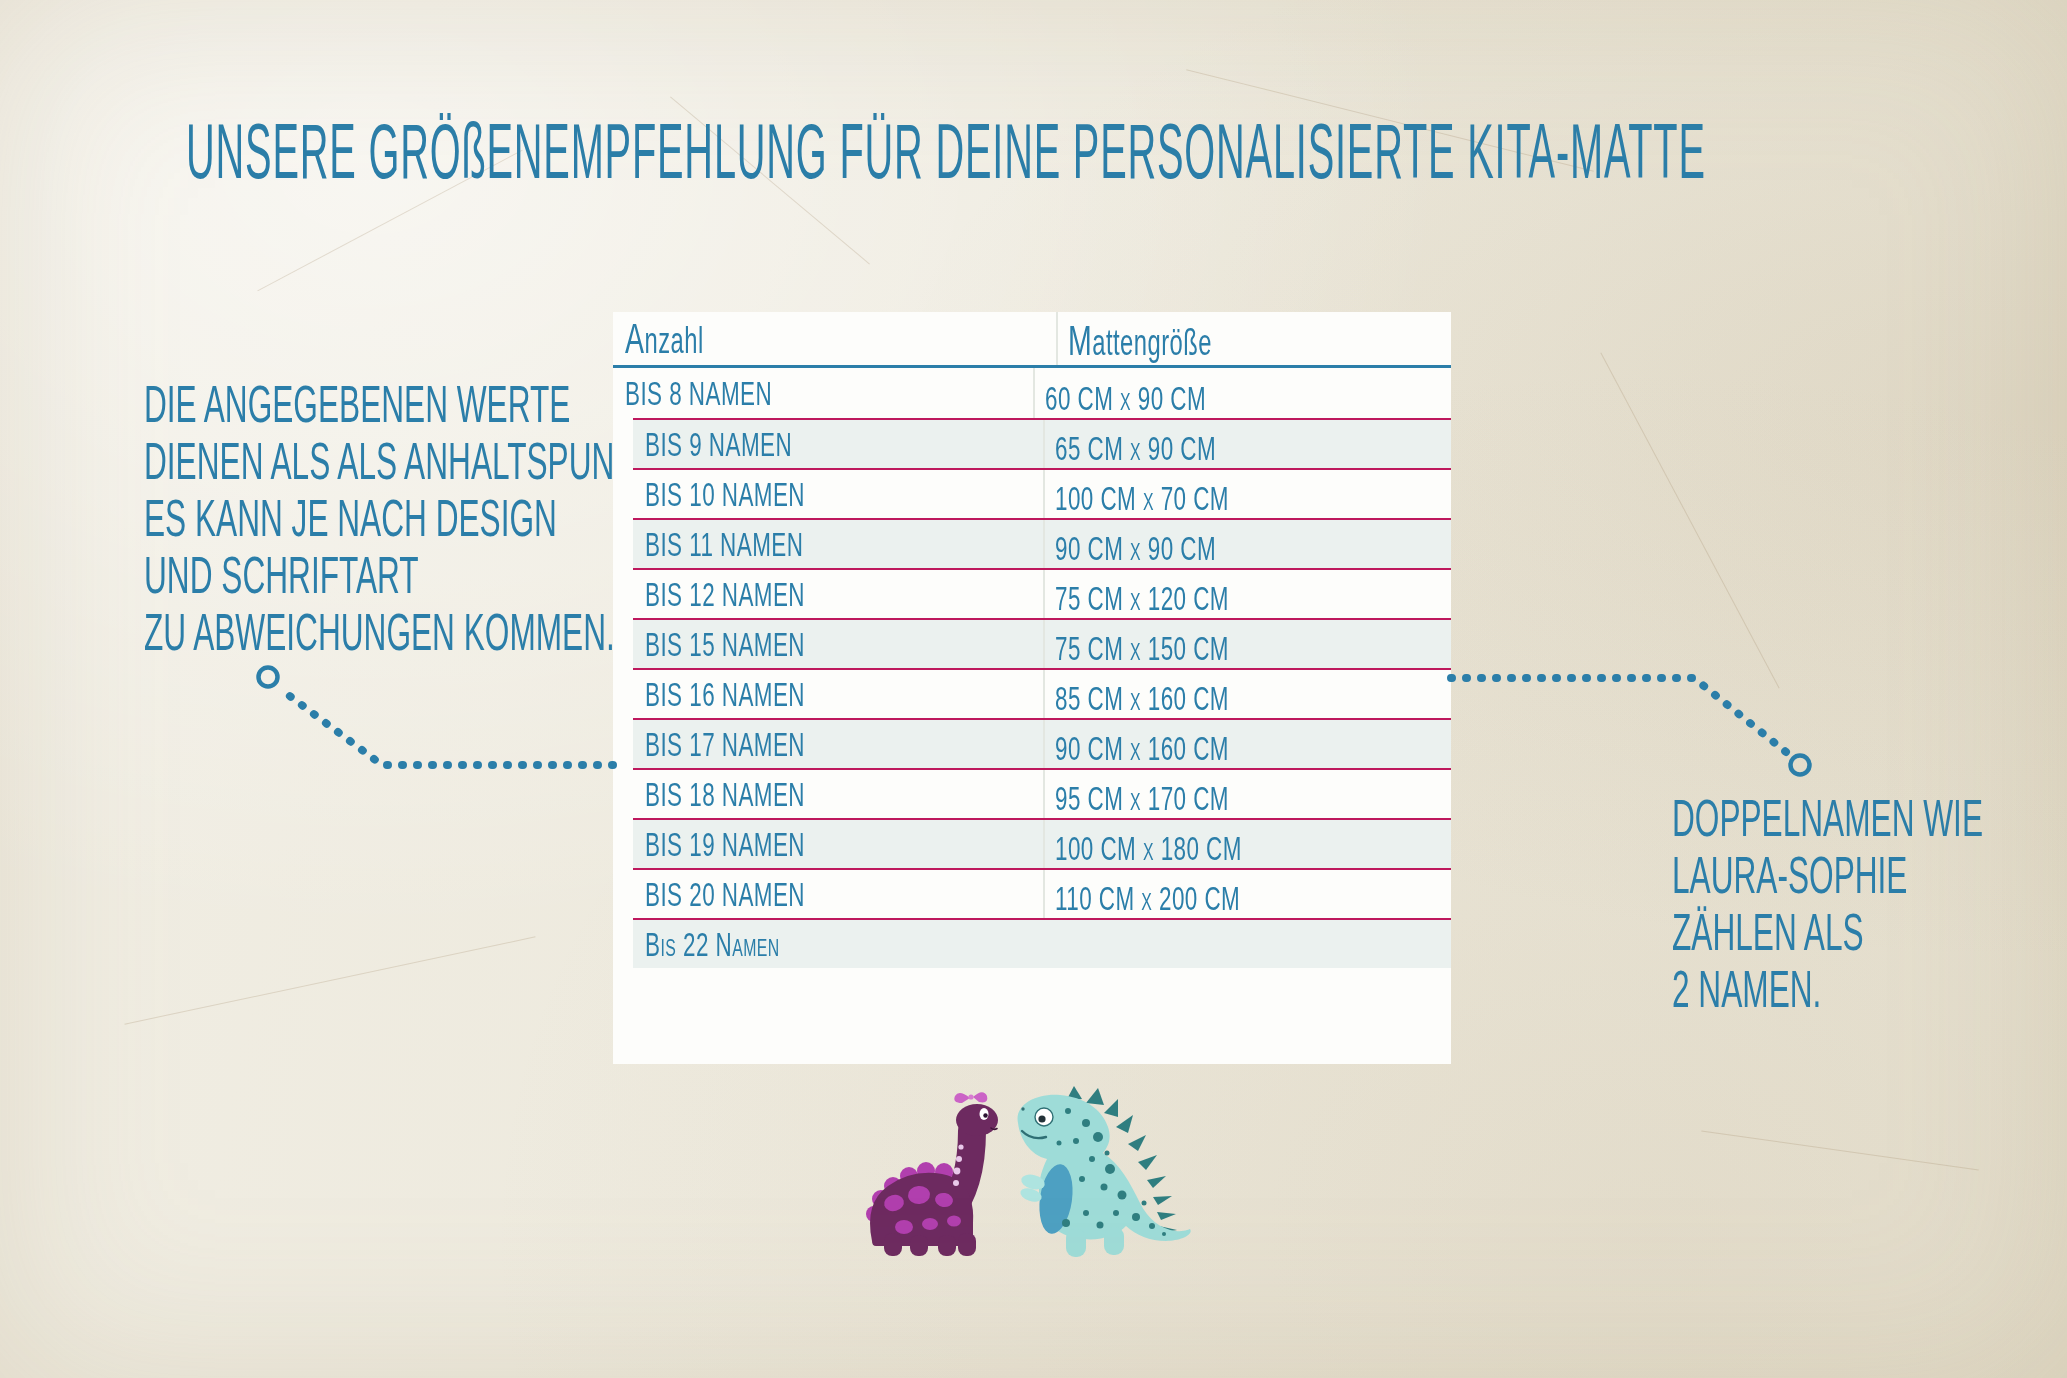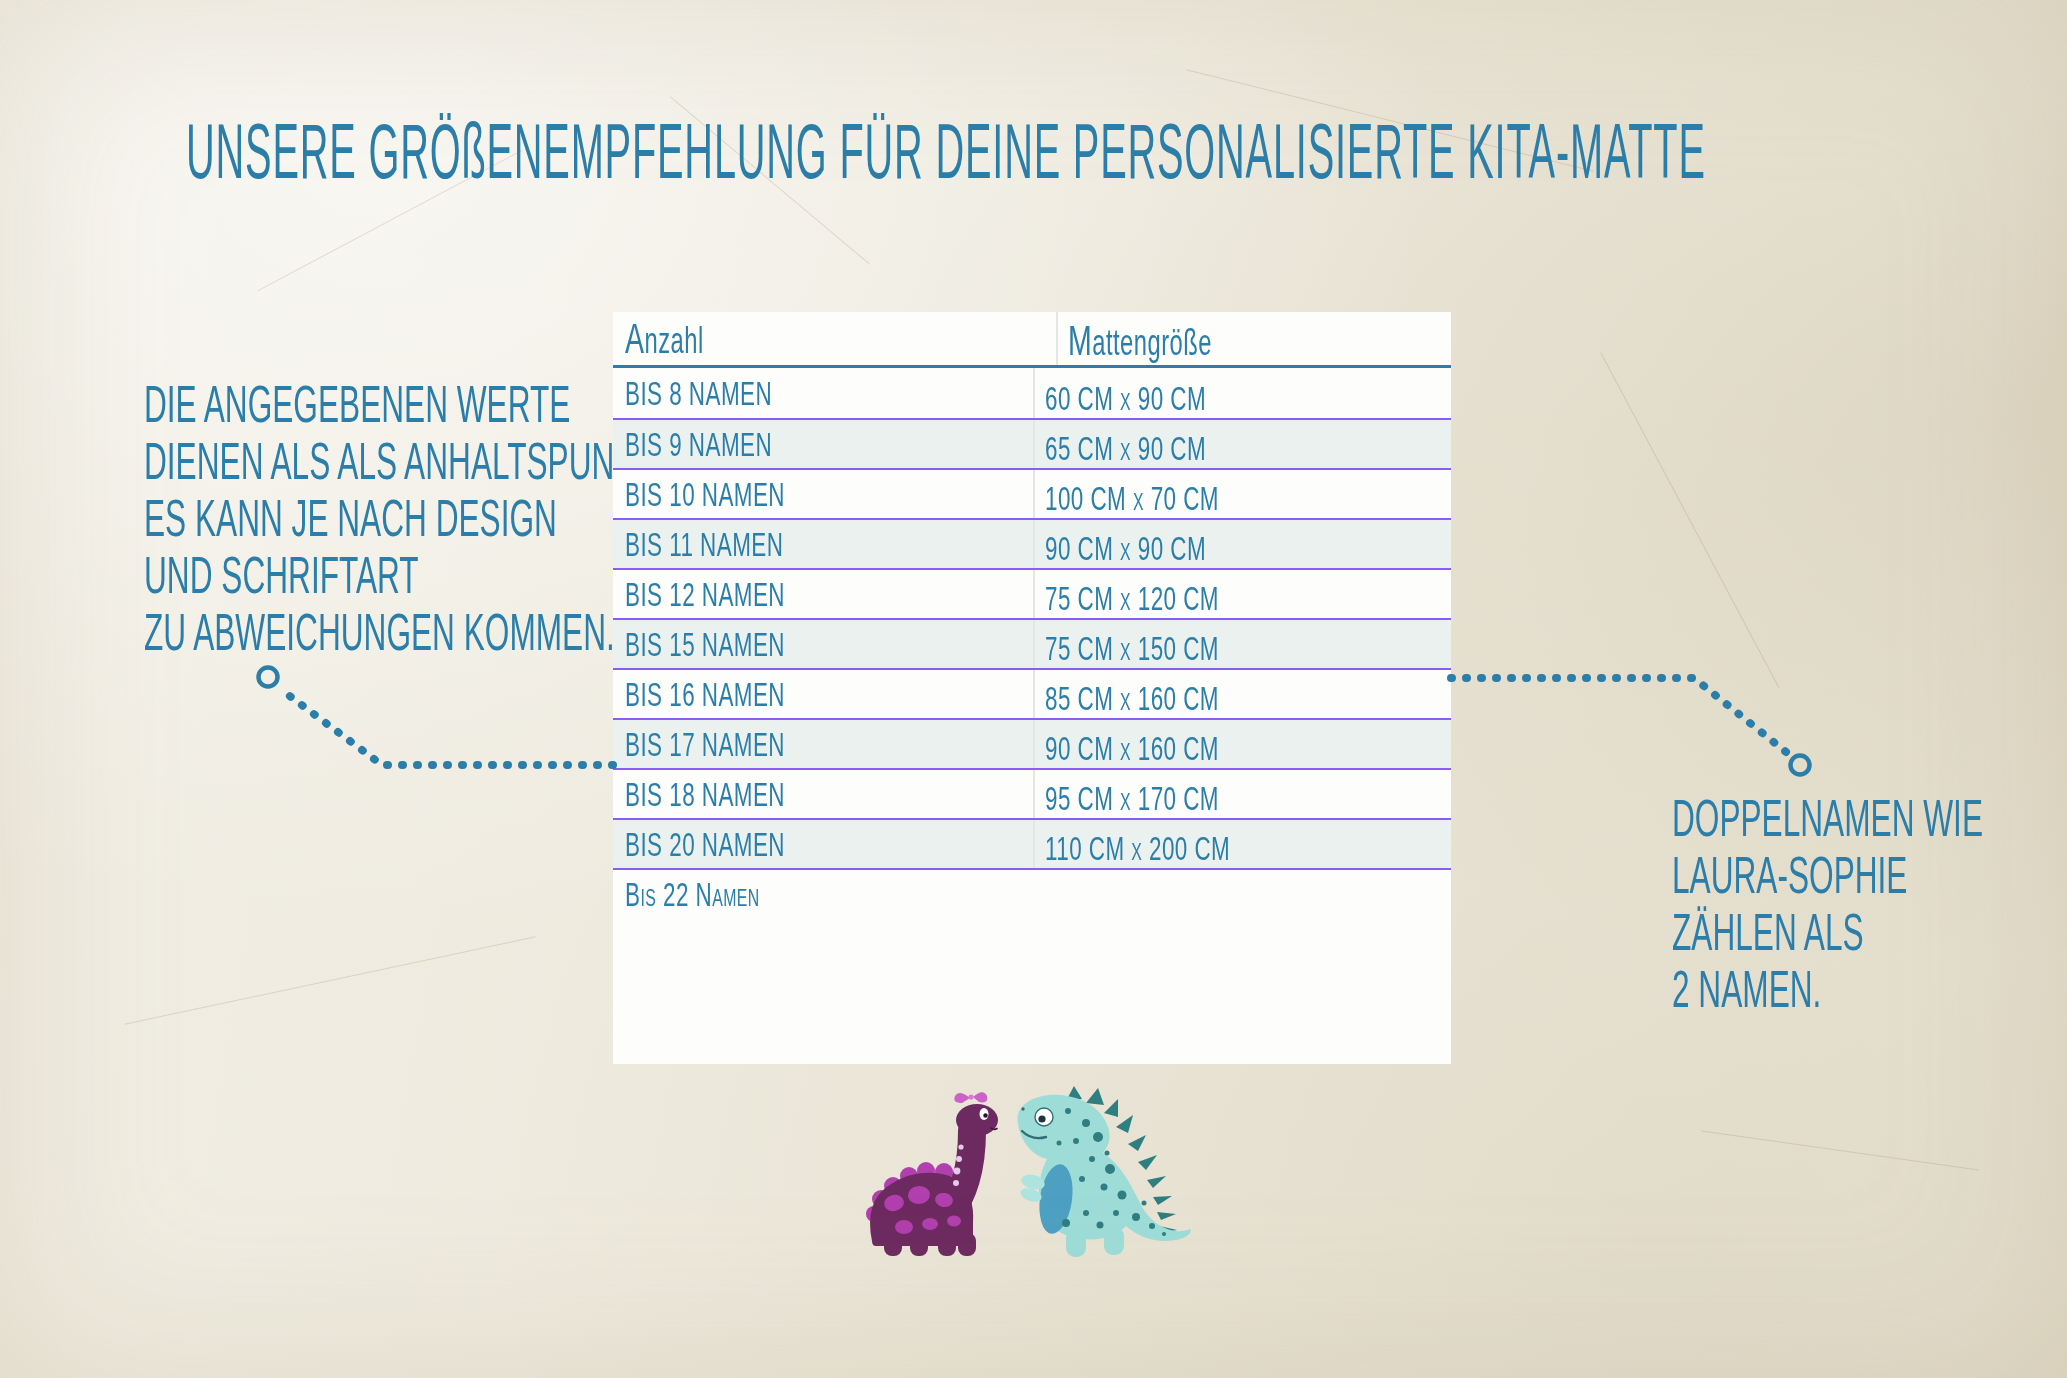--- a/index.html
+++ b/index.html
@@ -26,21 +26,21 @@
   .note-left{left:144px;top:364px;margin-top:12px;}
   .note-right{left:1672px;top:790px;}
   
   .size-table{
     position:absolute;left:613px;top:312px;width:838px;height:752px;
     background:#fdfdfb;box-sizing:border-box;
   }
   .t-header{display:flex;height:56px;border-bottom:3px solid #2b7ea9;box-sizing:border-box;background:#fdfdfb;gap:47px;}
   .t-row{display:flex;height:50px;box-sizing:border-box;align-items:center;background:#fdfdfb;}
   .t-row:nth-child(even){background:#ebf1ef;}
-  .t-row + .t-row{border-top:2px solid #8b5cf6;}
+  .t-row + .t-row{border-top:2px solid #be185d;margin-left:20px;}
   .c1{width:420px;box-sizing:border-box;padding-left:12px;display:flex;align-items:center;height:100%;}
   .c2{width:418px;box-sizing:border-box;padding-left:10px;border-left:2px solid #e3e7e1;display:flex;align-items:flex-end;height:100%;}
   .cell{display:inline-block;transform:scaleX(.66);transform-origin:0 50%;
         color:#2b7ea9;font-size:34px;font-variant:small-caps;letter-spacing:.02em;white-space:nowrap;}
   .th .cell{font-size:36px;font-variant:normal;}
   .th .cell{display:block;}
   .th .cell::first-letter{font-size:1.2em;}
   svg{display:block;}
   .connectors{position:absolute;left:0;top:0;pointer-events:none;}
   .dinos{position:absolute;left:860px;top:1083px;}
@@ -150,20 +150,28 @@
       <div class="c2">
         <span class="cell">90 CM x 160 CM</span>
       </div>
     </div>
         <div class="t-row">
       <div class="c1">
         <span class="cell">BIS 18 NAMEN</span>
       </div>
       <div class="c2">
         <span class="cell">95 CM x 170 CM</span>
+      </div>
+    </div>
+        <div class="t-row">
+      <div class="c1">
+        <span class="cell">BIS 19 NAMEN</span>
+      </div>
+      <div class="c2">
+        <span class="cell">100 CM x 180 CM</span>
       </div>
     </div>
         <div class="t-row">
       <div class="c1">
         <span class="cell">BIS 20 NAMEN</span>
       </div>
       <div class="c2">
         <span class="cell">110 CM x 200 CM</span>
       </div>
     </div>

